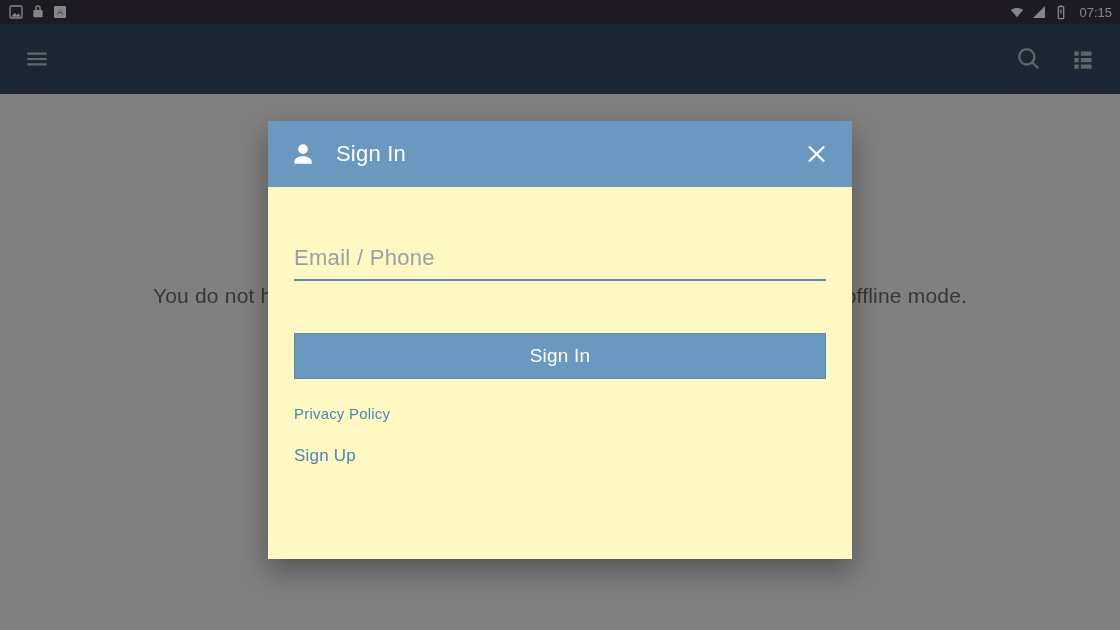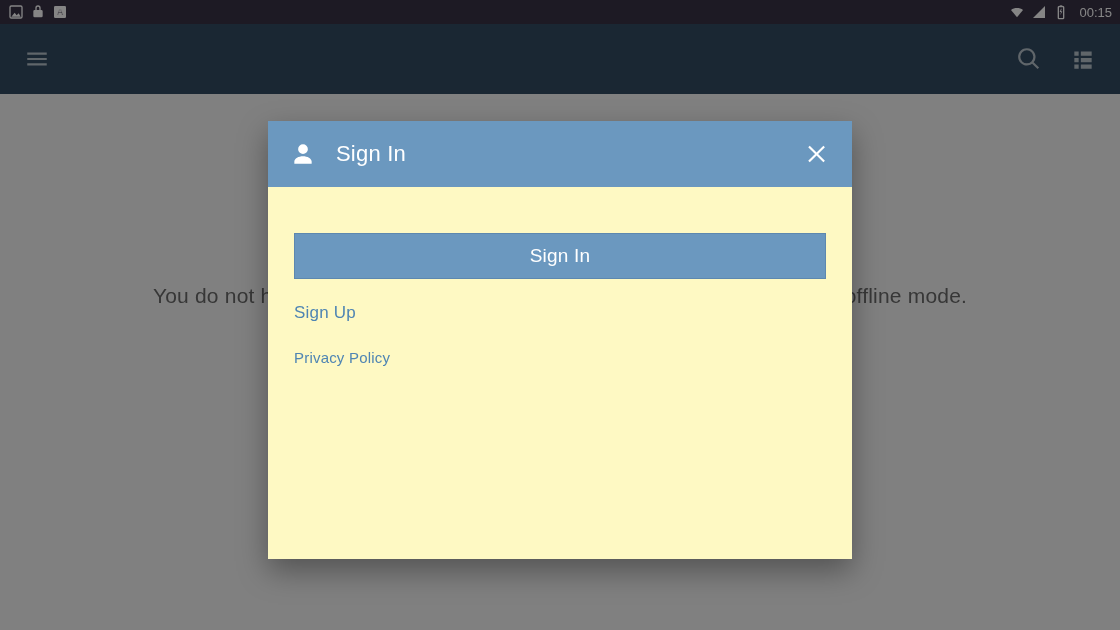--- a/index.html
+++ b/index.html
@@ -113,21 +113,21 @@
           <path d="M3 21h18V3L3 21z" fill="#fff" stroke="none"></path>
         </svg>
     </span>
     <span class="status-icon">
       <svg viewBox="0 0 24 24">
           <rect x="8" y="4" width="8" height="18" rx="1" fill="none" stroke="#fff" stroke-width="2"></rect>
           <rect x="10" y="2" width="4" height="2" fill="#fff" stroke="none"></rect>
           <path d="M12 7l-2 5h2l-1 5 3-6h-2l1-4z" fill="#fff" stroke="none"></path>
         </svg>
     </span>
-    <span style="margin-left:4px;">00:15</span>
+    <span style="margin-left:4px;">07:15</span>
   </div>
 </div>
 
 <div class="toolbar">
   <div class="toolbar-left">
     <span class="tb-icon">
       <svg viewBox="0 0 24 24">
           <path d="M3 6h18v2H3V6zm0 5h18v2H3v-2zm0 5h18v2H3v-2z"></path>
         </svg>
     </span>
@@ -160,17 +160,20 @@
         </svg>
     </span>
     <span class="title">Sign In</span>
     <span class="hicon close">
       <svg viewBox="0 0 24 24">
           <path d="M18.3 5.7 12 12l6.3 6.3-1.4 1.4L10.6 13.4 4.3 19.7 2.9 18.3 9.2 12 2.9 5.7 4.3 4.3l6.3 6.3 6.3-6.3z" transform="translate(1 0)"></path>
         </svg>
     </span>
   </div>
   <div class="dialog-body">
+    <div class="field focused">
+      <input type="text" value="" placeholder="Email / Phone" style="">
+    </div>
     <button class="btn-primary">Sign In</button>
+    <a class="link small">Privacy Policy</a>
     <a class="link">Sign Up</a>
-    <a class="link small">Privacy Policy</a>
   </div>
 </div>
 
 </body></html>

